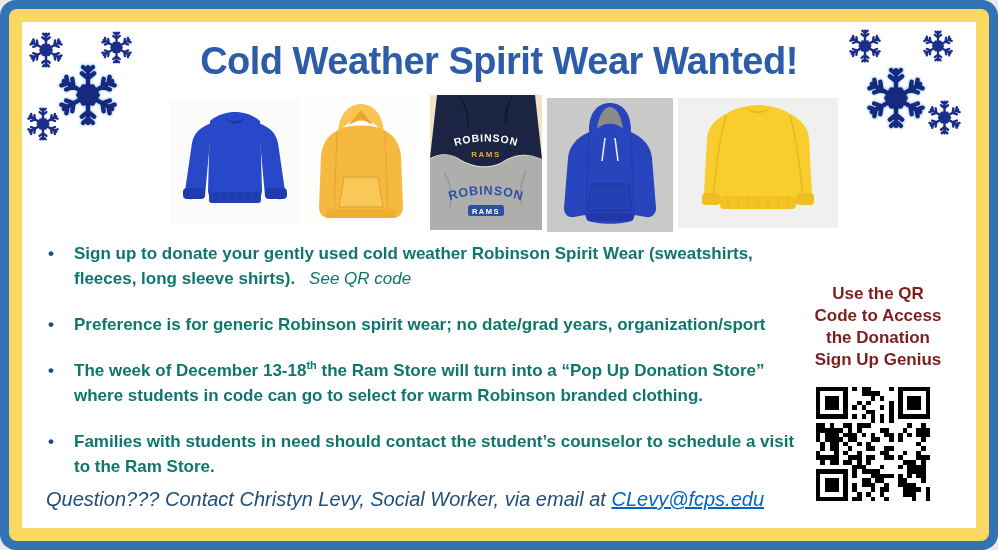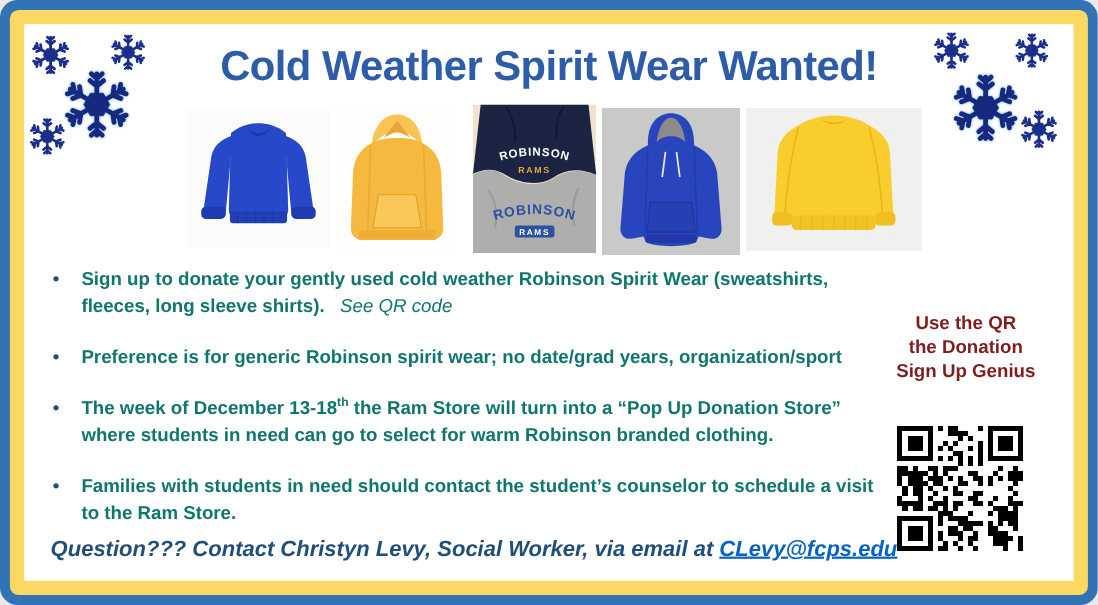--- a/index.html
+++ b/index.html
@@ -63,21 +63,21 @@
     position:absolute;left:760px;top:261px;width:192px;
     text-align:center;color:#7f1d1d;
     font-size:17px;font-weight:bold;line-height:22px;
   }
   .qr-box{position:absolute;left:787px;top:358px;width:128px;height:128px;}
   .qr-box svg{width:100%;height:100%;display:block;background:#fff;}
 
   
   .contact{
     position:absolute;left:24px;top:466px;
-    font-size:20px;font-weight:bold;font-style:italic;
+    font-size:20px;font-weight:normal;font-style:italic;
     color:#1F4E79;white-space:nowrap;
   }
   .contact a{color:#0563C1;text-decoration:underline;cursor:pointer;}
 </style>
 </head>
 <body>
 
 <svg width="0" height="0" style="position:absolute" aria-hidden="true">
   <defs>
     <path id="sf-spoke" d="M0,-14 L0,-45 M0,-27 L-10,-35 M0,-27 L10,-35 M0,-38 L-8,-45 M0,-38 L8,-45" fill="none" stroke-width="7" stroke-linecap="round"></path>
@@ -201,29 +201,30 @@
       </div>
 
       <ul class="bullets">
         <li>
           <span>Sign up to donate your gently used cold weather Robinson Spirit Wear (sweatshirts, fleeces, long sleeve shirts).</span><span class="note">See QR code</span>
         </li>
         <li>
           <span>Preference is for generic Robinson spirit wear; no date/grad years, organization/sport</span>
         </li>
         <li>
-          <span>The week of December 13-18</span><sup>th</sup><span> the Ram Store will turn into a “Pop Up Donation Store” where students in need can go to select for warm Robinson branded clothing.</span>
+          <span>The week of December 13-18</span><sup>th</sup><span> the Ram Store will turn into a “Pop Up Donation Store” where students in code can go to select for warm Robinson branded clothing.</span>
         </li>
         <li>
           <span>Families with students in need should contact the student’s counselor to schedule a visit to the Ram Store.</span>
         </li>
       </ul>
 
       <div class="qr-caption">
         <div>Use the QR</div>
+        <div>Code to Access</div>
         <div>the Donation</div>
         <div>Sign Up Genius</div>
       </div>
       <div class="qr-box">
         <svg id="qr-svg" viewBox="-1.5 -1.5 28 28" shape-rendering="crispEdges">
             <g fill="#000">
               <rect x="0" y="0" width="7" height="7"></rect>
               <rect x="1" y="1" width="5" height="5" fill="#fff"></rect>
               <rect x="2" y="2" width="3" height="3" fill="#000"></rect>
               <rect x="18" y="0" width="7" height="7"></rect>

